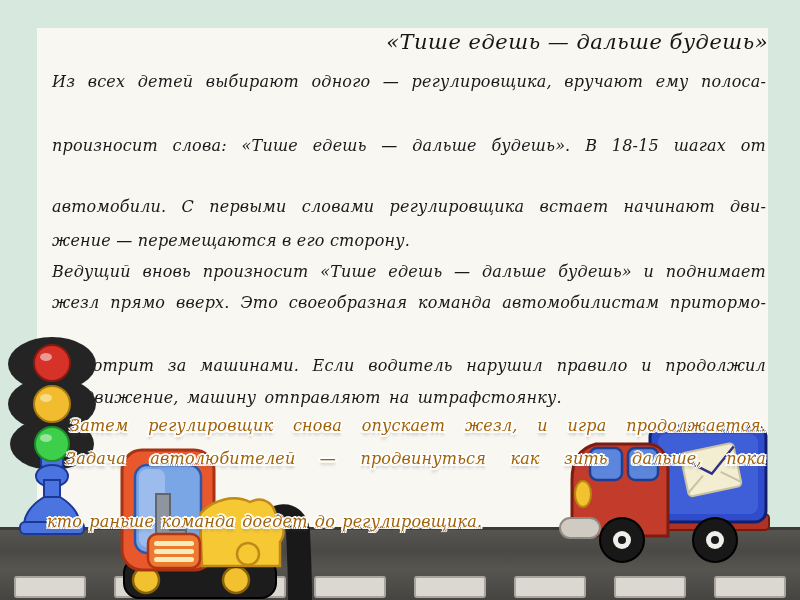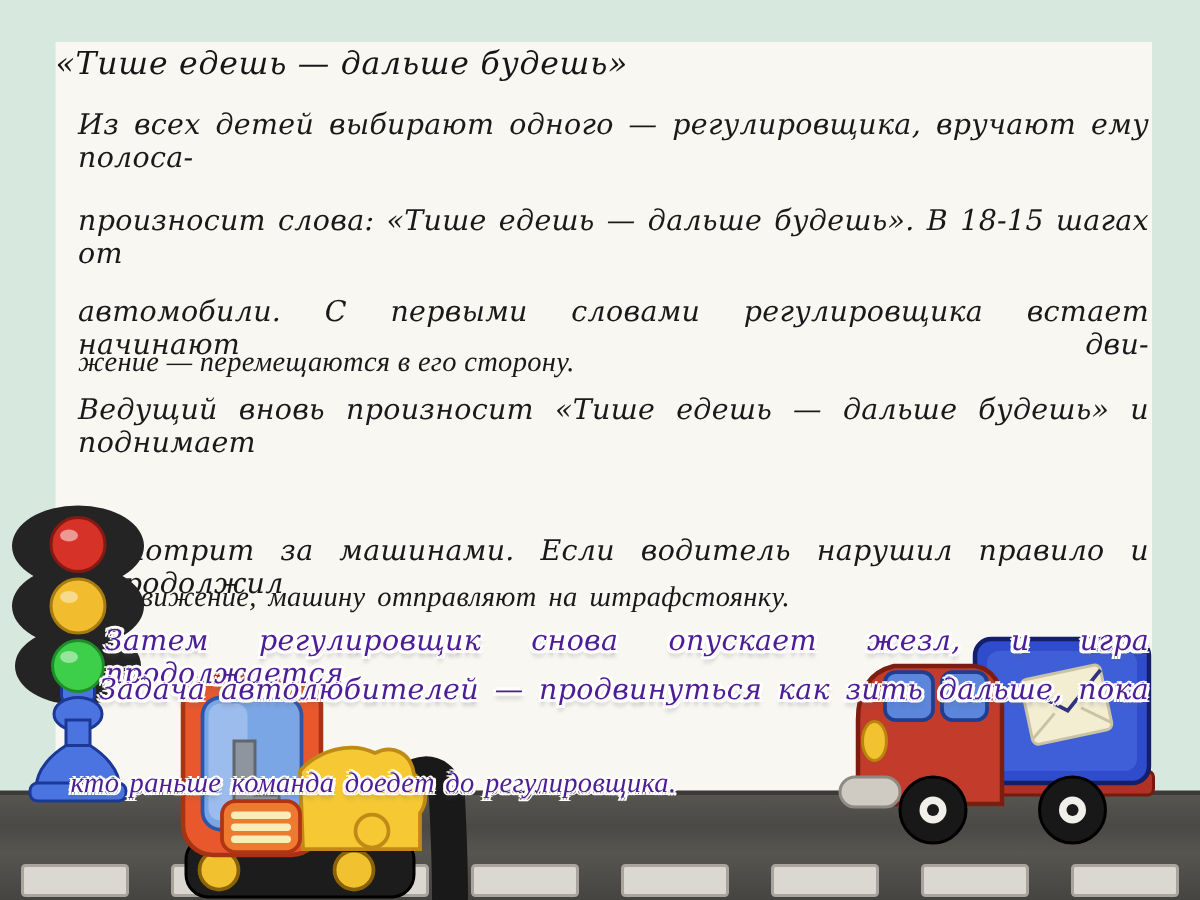--- a/index.html
+++ b/index.html
@@ -21,39 +21,39 @@
   }
   .stripe{
     position:absolute;top:576px;width:72px;height:22px;z-index:3;
     background:#dbd8d1;border:2px solid #a9a59e;border-radius:3px;box-sizing:border-box;
   }
   .s0{left:14px}.s1{left:114px}.s2{left:214px}.s3{left:314px}
   .s4{left:414px}.s5{left:514px}.s6{left:614px}.s7{left:714px}
   
   .title{
     position:absolute;left:37px;right:32px;top:30px;z-index:4;
-    text-align:left;font-style:italic;font-size:21px;color:#161616;letter-spacing:.5px;
+    text-align:right;font-style:italic;font-size:21px;color:#161616;letter-spacing:.5px;
   }
   .bl{
     position:absolute;left:52px;right:34px;height:30px;z-index:4;
-    font-style:italic;font-size:19px;color:#191919;letter-spacing:.2px;
+    font-style:italic;font-size:16px;color:#191919;letter-spacing:.2px;
     text-align:justify;text-align-last:justify;
   }
-  .la{text-align:left;text-align-last:left;font-family:Liberation Serif, serif;}
+  .la{text-align:left;text-align-last:left;}
   .bl0{top:72px}.bl1{top:103px}.bl2{top:136px}.bl3{top:167px}.bl4{top:197px}
   .bl5{top:231px}.bl6{top:262px}.bl7{top:293px}
   .bl8{top:324px;padding-left:38px}
   .bl9{top:356px;padding-left:18px}
   .bl10{top:388px;padding-left:32px;word-spacing:3px}
   .bl11{top:416px;padding-left:18px}
   .bl12{top:449px;padding-left:14px}
   .bl13{top:480px;left:47px}
   .bl14{top:512px;left:47px;word-spacing:2px}
   .outl{
-    z-index:6;color:#4c1d95;
+    z-index:6;color:#a16207;
     text-shadow:-2px -1px 0 #fff,2px -1px 0 #fff,-2px 2px 0 #fff,2px 2px 0 #fff,
       -1px 0 0 #fff,1px 0 0 #fff,0 -2px 0 #fff,0 2px 0 #fff,0 4px 3px rgba(96,96,96,.45);
   }
   
   .illu{position:absolute;z-index:5;}
   .traffic{left:0;top:330px;}
   .digger{left:108px;top:438px;}
   .truck{left:552px;top:418px;}
 </style>
 </head>
@@ -73,20 +73,21 @@
   <div class="stripe s6"></div>
   <div class="stripe s7"></div>
 
   <div class="title">«Тише едешь — дальше будешь»</div>
 
   <div class="bl bl0">Из всех детей выбирают одного — регулировщика, вручают ему полоса-</div>
   <div class="bl bl2">произносит слова: «Тише едешь — дальше будешь». В 18-15 шагах от</div>
   <div class="bl bl4">автомобили. С первыми словами регулировщика встает начинают дви-</div>
   <div class="bl bl5 la">жение — перемещаются в его сторону.</div>
   <div class="bl bl6">Ведущий вновь произносит «Тише едешь — дальше будешь» и поднимает</div>
+  <div class="bl bl7">жезл прямо вверх. Это своеобразная команда автомобилистам притормо-</div>
   <div class="bl bl9">смотрит за машинами. Если водитель нарушил правило и продолжил</div>
   <div class="bl bl10 la">движение, машину отправляют на штрафстоянку.</div>
   <div class="bl bl11 outl">Затем регулировщик снова опускает жезл, и игра продолжается.</div>
   <div class="bl bl12 outl">Задача автолюбителей — продвинуться как зить дальше, пока</div>
   <div class="bl bl14 outl la">кто раньше команда доедет до регулировщика.</div>
 
   <svg class="illu traffic" width="110" height="210" viewBox="0 0 110 210">
     <g>
       <ellipse cx="52" cy="34" rx="44" ry="27" fill="#242424"></ellipse>
       <ellipse cx="52" cy="74" rx="44" ry="27" fill="#242424"></ellipse>

